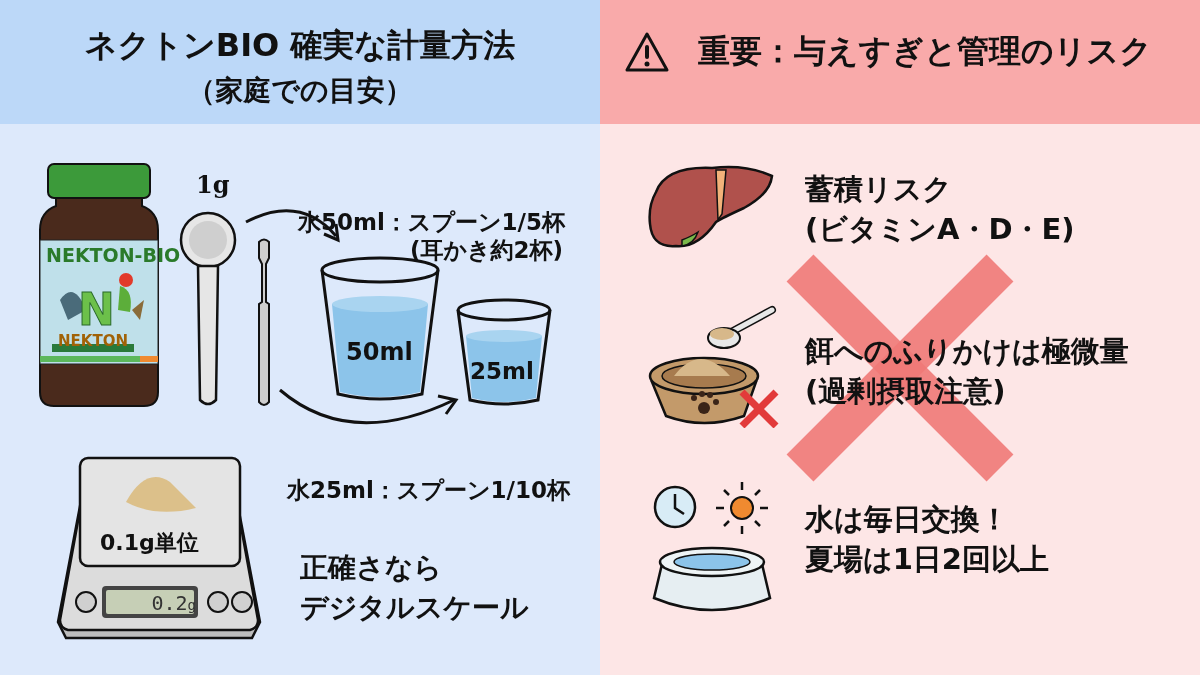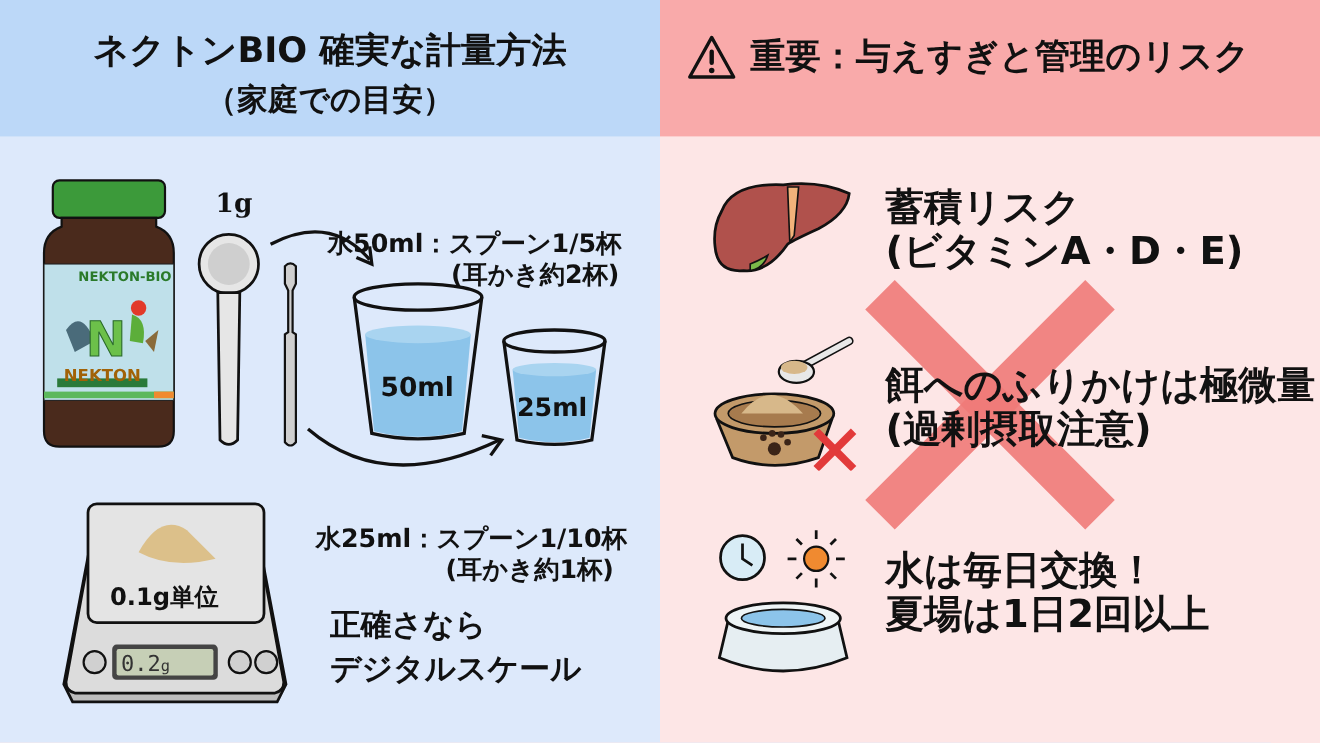--- a/index.html
+++ b/index.html
@@ -5,26 +5,26 @@
   * { box-sizing: border-box; margin: 0; padding: 0; }
   html, body { width: 1200px; height: 675px; overflow: hidden; }
   body { font-family: "DejaVu Sans", "Liberation Sans", sans-serif; color: #111; position: relative; background: #dfeafa; }
   .panel { position: absolute; top: 0; height: 675px; }
   .left { left: 0; width: 600px; background: #dde9fb; }
   .right { left: 600px; width: 600px; background: #fde6e6; }
   .left .hdr { position: absolute; left: 0; top: 0; width: 600px; height: 124px; background: #bcd8f8; }
   .right .hdr { position: absolute; left: 0; top: 0; width: 600px; height: 124px; background: #f9aaaa; }
   .title1 { position: absolute; left: 0; width: 600px; top: 24px; text-align: center; font-size: 32px; font-weight: bold; letter-spacing: 0px; }
   .title2 { position: absolute; left: 0; width: 600px; top: 72px; text-align: center; font-size: 28px; font-weight: bold; }
-  .rtitle { position: absolute; left: 24px; top: 30px; display: flex; align-items: center; gap: 12px; font-size: 32px; font-weight: bold; }
+  .rtitle { position: absolute; left: 24px; top: 30px; display: flex; align-items: center; gap: 28px; font-size: 32px; font-weight: bold; }
   .abs { position: absolute; }
   .txt { position: absolute; font-weight: bold; white-space: nowrap; }
   .t22 { font-size: 23px; line-height: 28px; margin-top: 36px; }
   .t28 { font-size: 28px; line-height: 40px; }
-  .t30 { font-size: 35px; line-height: 42px; }
+  .t30 { font-size: 29px; line-height: 42px; }
 </style>
 </head>
 <body>
 
 <div class="panel left">
   <div class="hdr">
     <div class="title1">ネクトンBIO 確実な計量方法</div>
     <div class="title2">（家庭での目安）</div>
   </div>
 
@@ -33,21 +33,21 @@
     <path d="M22 38 L108 38 L108 46 Q124 52 124 70 L124 232 Q124 246 110 246 L20 246 Q6 246 6 232 L6 70 Q6 52 22 46 Z" fill="#4a2a1c" stroke="#111" stroke-width="2"></path>
     <rect x="6" y="80" width="118" height="124" fill="#bfe0ea" stroke="#222" stroke-width="1"></rect>
     <rect x="18" y="184" width="82" height="8" fill="#2a7a3a"></rect>
     <rect x="6" y="196" width="118" height="6" fill="#5cb85c"></rect>
     <rect x="106" y="196" width="18" height="6" fill="#f08a30"></rect>
     <path d="M26 140 Q40 120 52 150 L34 160 Z" fill="#4a6b7a"></path>
     <circle cx="92" cy="120" r="7" fill="#e23a2a"></circle>
     <path d="M86 126 Q100 130 96 152 L84 150 Z" fill="#5cae3a"></path>
     <path d="M98 150 L110 140 L106 160 Z" fill="#8a6b3a"></path>
   </svg>
-  <div class="txt" style="left:46px;top:244px;font-size:12px;color:#2a7a2a;width:110px;text-align:right">NEKTON-BIO</div>
+  <div class="txt" style="left:46px;top:244px;font-size:19px;color:#2a7a2a;width:110px;text-align:left">NEKTON-BIO</div>
   <div class="txt" style="left:78px;top:284px;font-size:44px;color:#6cc04a;-webkit-text-stroke:1px #2a6a2a">N</div>
   <div class="txt" style="left:58px;top:332px;font-size:15px;color:#a16207">NEKTON</div>
 
   <div class="txt" style="left:196px;top:170px;font-size:24px;font-family:'DejaVu Serif',serif">1g</div>
 
   <svg class="abs" style="left:176px;top:210px" width="66" height="200" viewBox="0 0 66 200">
     <circle cx="32" cy="30" r="27" fill="#e6e6e6" stroke="#111" stroke-width="2.5"></circle>
     <circle cx="32" cy="30" r="19" fill="#cfcfcf"></circle>
     <path d="M22 56 L42 56 L40 190 Q32 198 24 190 Z" fill="#e6e6e6" stroke="#111" stroke-width="2.5"></path>
   </svg>
@@ -59,21 +59,20 @@
   <svg class="abs" style="left:240px;top:200px" width="240" height="230" viewBox="0 0 240 230">
     <path d="M6 22 Q60 -6 96 36" fill="none" stroke="#111" stroke-width="3"></path>
     <path d="M84 34 L98 40 L96 24" fill="none" stroke="#111" stroke-width="3"></path>
     <path d="M40 190 Q110 250 214 200" fill="none" stroke="#111" stroke-width="3"></path>
     <path d="M198 196 L216 200 L206 214" fill="none" stroke="#111" stroke-width="3"></path>
   </svg>
 
   <div class="txt t22" style="left:298px;top:172px">水50ml：スプーン1/5杯</div>
   <div class="txt t22" style="left:410px;top:200px">(耳かき約2杯)</div>
   <div class="txt t22" style="left:287px;top:440px">水25ml：スプーン1/10杯</div>
-  <div class="txt t22" style="left:405px;top:468px">(耳かき約1杯)</div>
 
   <svg class="abs" style="left:318px;top:254px" width="124" height="150" viewBox="0 0 124 150">
     <path d="M14 50 Q62 40 110 50 L102 138 Q62 148 22 138 Z" fill="#8cc4ea"></path>
     <ellipse cx="62" cy="50" rx="48" ry="8" fill="#a9d4f0"></ellipse>
     <path d="M4 16 L20 140 Q62 150 104 140 L120 16" fill="none" stroke="#111" stroke-width="3"></path>
     <ellipse cx="62" cy="16" rx="58" ry="12" fill="none" stroke="#111" stroke-width="3"></ellipse>
   </svg>
   <div class="txt" style="left:346px;top:338px;font-size:24px">50ml</div>
 
   <svg class="abs" style="left:454px;top:296px" width="100" height="112" viewBox="0 0 100 112">
@@ -89,21 +88,21 @@
     <path d="M14 168 L42 14 L184 14 L212 168 Q212 176 204 178 L22 178 Q14 176 14 168 Z" fill="#dcdcdc" stroke="#111" stroke-width="2.5"></path>
     <rect x="34" y="6" width="160" height="108" rx="8" fill="#e4e4e4" stroke="#111" stroke-width="2.5"></rect>
     <path d="M80 50 Q100 14 124 30 L150 56 Q110 66 80 50 Z" fill="#dcc08a"></path>
     <circle cx="40" cy="150" r="10" fill="#d0d0d0" stroke="#111" stroke-width="2"></circle>
     <rect x="56" y="134" width="96" height="32" rx="4" fill="#444"></rect>
     <rect x="60" y="138" width="88" height="24" rx="2" fill="#c6cfb6"></rect>
     <circle cx="172" cy="150" r="10" fill="#d0d0d0" stroke="#111" stroke-width="2"></circle>
     <circle cx="196" cy="150" r="10" fill="#d0d0d0" stroke="#111" stroke-width="2"></circle>
   </svg>
   <div class="txt" style="left:100px;top:528px;font-size:22px">0.1g単位</div>
-  <div class="abs" style="left:110px;top:591px;width:86px;text-align:left;font-family:'DejaVu Sans Mono',monospace;font-size:20px;color:#333"><span>0.2</span><span style="font-size:14px">g</span></div>
+  <div class="abs" style="left:110px;top:591px;width:86px;text-align:right;font-family:'DejaVu Sans Mono',monospace;font-size:20px;color:#333"><span>0.2</span><span style="font-size:14px">g</span></div>
 
   <div class="txt t28" style="left:300px;top:588px">デジタルスケール</div>
   <div class="txt t28" style="left:300px;top:548px">正確さなら</div>
 </div>
 
 <div class="panel right">
   <div class="hdr">
     <div class="rtitle">
       <svg width="46" height="42" viewBox="0 0 46 42">
         <path d="M23 3 L43 39 L3 39 Z" fill="none" stroke="#111" stroke-width="3" stroke-linejoin="round"></path>

